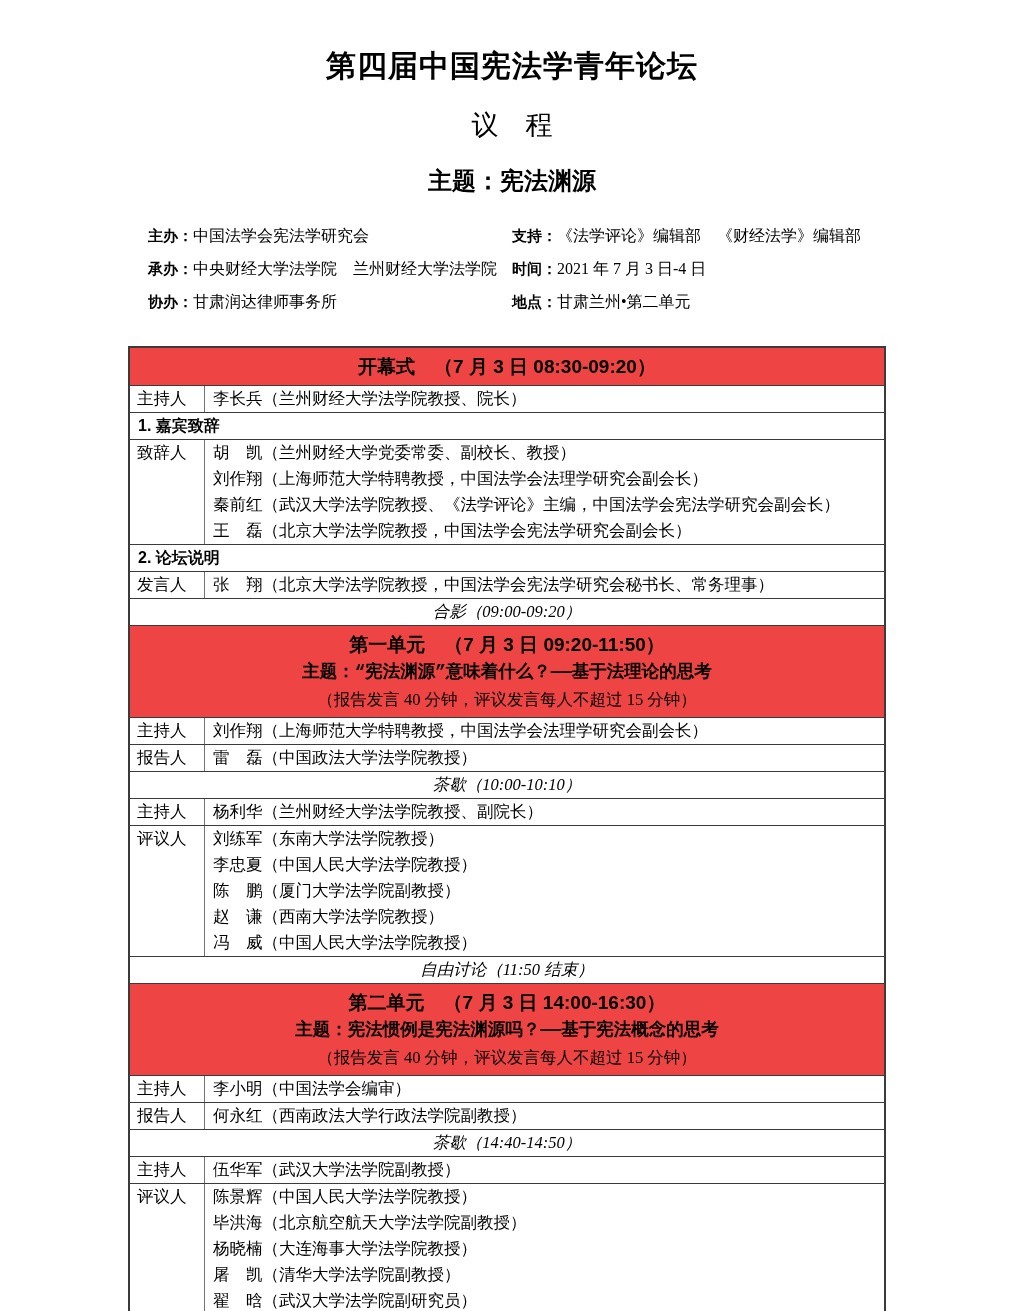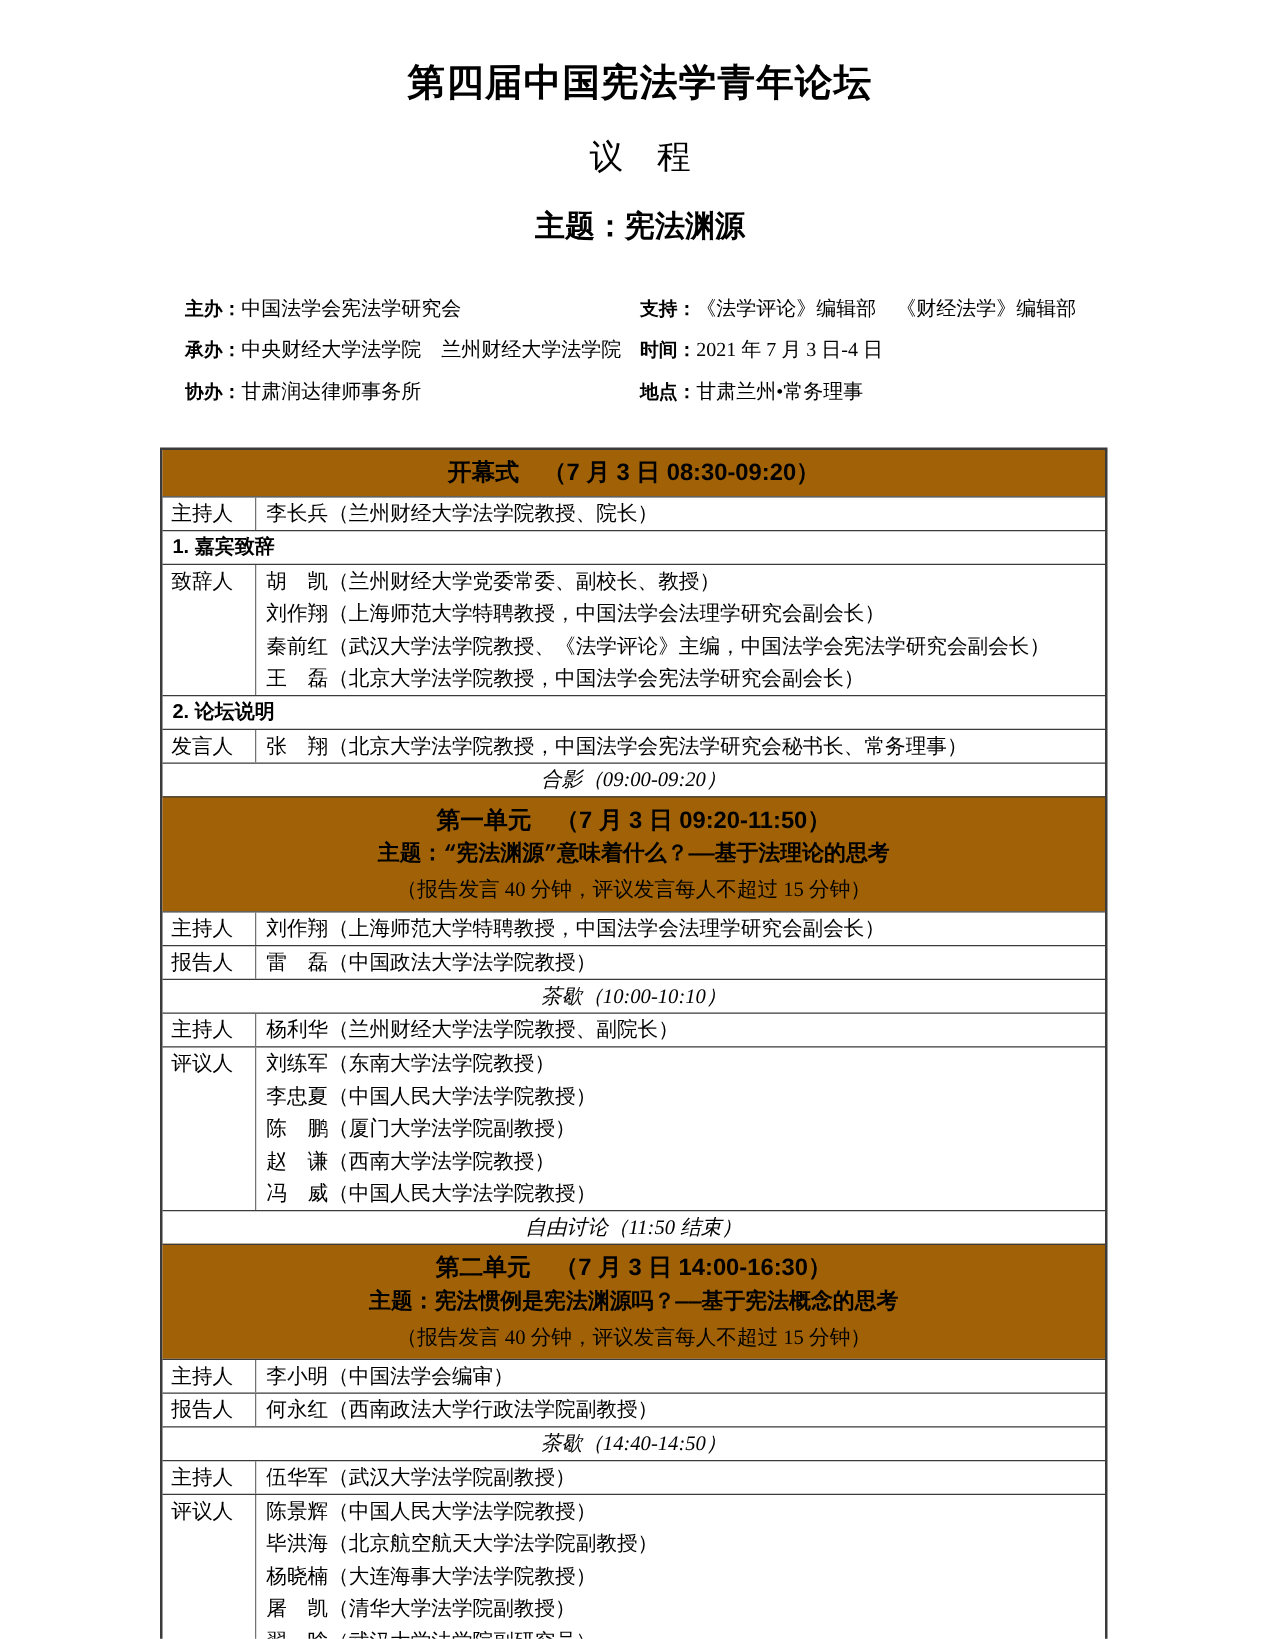--- a/index.html
+++ b/index.html
@@ -5,32 +5,32 @@
   html,body { margin:0; padding:0; }
   body {
     width:1024px; height:1311px; background:#ffffff; color:#000;
     font-family:"Liberation Serif","DejaVu Serif",serif;
     overflow:hidden; position:relative;
   }
   .title    { margin:46px 0 0 0; text-align:center; font-size:30px; font-weight:bold; letter-spacing:1px; }
   .subtitle { margin:20px 0 0 0; text-align:center; font-size:27px; }
   .theme    { margin:22px 0 0 0; text-align:center; font-size:24px; font-weight:bold; }
 
-  .info { margin:34px 0 0 148px; width:742px; display:grid; grid-template-columns:364px 1fr; column-gap:0; }
+  .info { margin:22px 0 0 148px; width:742px; display:grid; grid-template-columns:364px 1fr; column-gap:0; }
   .info-col { display:flex; flex-direction:column; }
   .info-line { line-height:33px; font-size:16px; white-space:nowrap; }
   .info-label { font-family:"Liberation Sans","DejaVu Sans",sans-serif; font-weight:bold; font-size:15px; }
 
   .agenda {
     margin:28px 0 0 128px; width:758px;
     border:2px solid #3b3b3b; box-sizing:border-box;
   }
   .trow { display:flex; }
   .trow + .trow { border-top:1px solid #3b3b3b; }
-  .trow.section { background:#a16207; display:block; text-align:center; padding:4px 0; }
+  .trow.section { background:#ef4444; display:block; text-align:center; padding:4px 0; }
   .hline      { line-height:27px; font-size:16.5px; }
   .hline.b    { font-family:Liberation Mono, monospace; font-weight:bold; font-size:17.5px; line-height:27px; }
   .hline.big  { font-family:"Liberation Sans","DejaVu Sans",sans-serif; font-weight:bold; font-size:19px;  line-height:29px; }
   .lcell { width:62px; padding:0 5px 0 7px; border-right:1px solid #737373; line-height:26px; font-size:16.5px; flex:none; }
   .ccell { flex:1; padding:0 8px; }
   .line  { line-height:26px; font-size:16.5px; white-space:nowrap; }
   .trow.item > div {
     line-height:26px; font-size:16px; padding:0 8px; font-weight:bold;
     font-family:"Liberation Sans","DejaVu Sans",sans-serif; width:100%;
   }
@@ -45,21 +45,21 @@
 
 <div class="info">
   <div class="info-col">
     <div class="info-line"><span class="info-label">主办：</span><span>中国法学会宪法学研究会</span></div>
     <div class="info-line"><span class="info-label">承办：</span><span>中央财经大学法学院　兰州财经大学法学院</span></div>
     <div class="info-line"><span class="info-label">协办：</span><span>甘肃润达律师事务所</span></div>
   </div>
   <div class="info-col">
     <div class="info-line"><span class="info-label">支持：</span><span>《法学评论》编辑部　《财经法学》编辑部</span></div>
     <div class="info-line"><span class="info-label">时间：</span><span>2021 年 7 月 3 日-4 日</span></div>
-    <div class="info-line"><span class="info-label">地点：</span><span>甘肃兰州•常务理事</span></div>
+    <div class="info-line"><span class="info-label">地点：</span><span>甘肃兰州•第二单元</span></div>
   </div>
 </div>
 
 <div class="agenda">
     <div class="trow section">
       <div class="hline big">开幕式　（7 月 3 日  08:30-09:20）</div>
     </div>
     <div class="trow person">
       <div class="lcell">主持人</div>
       <div class="ccell">

